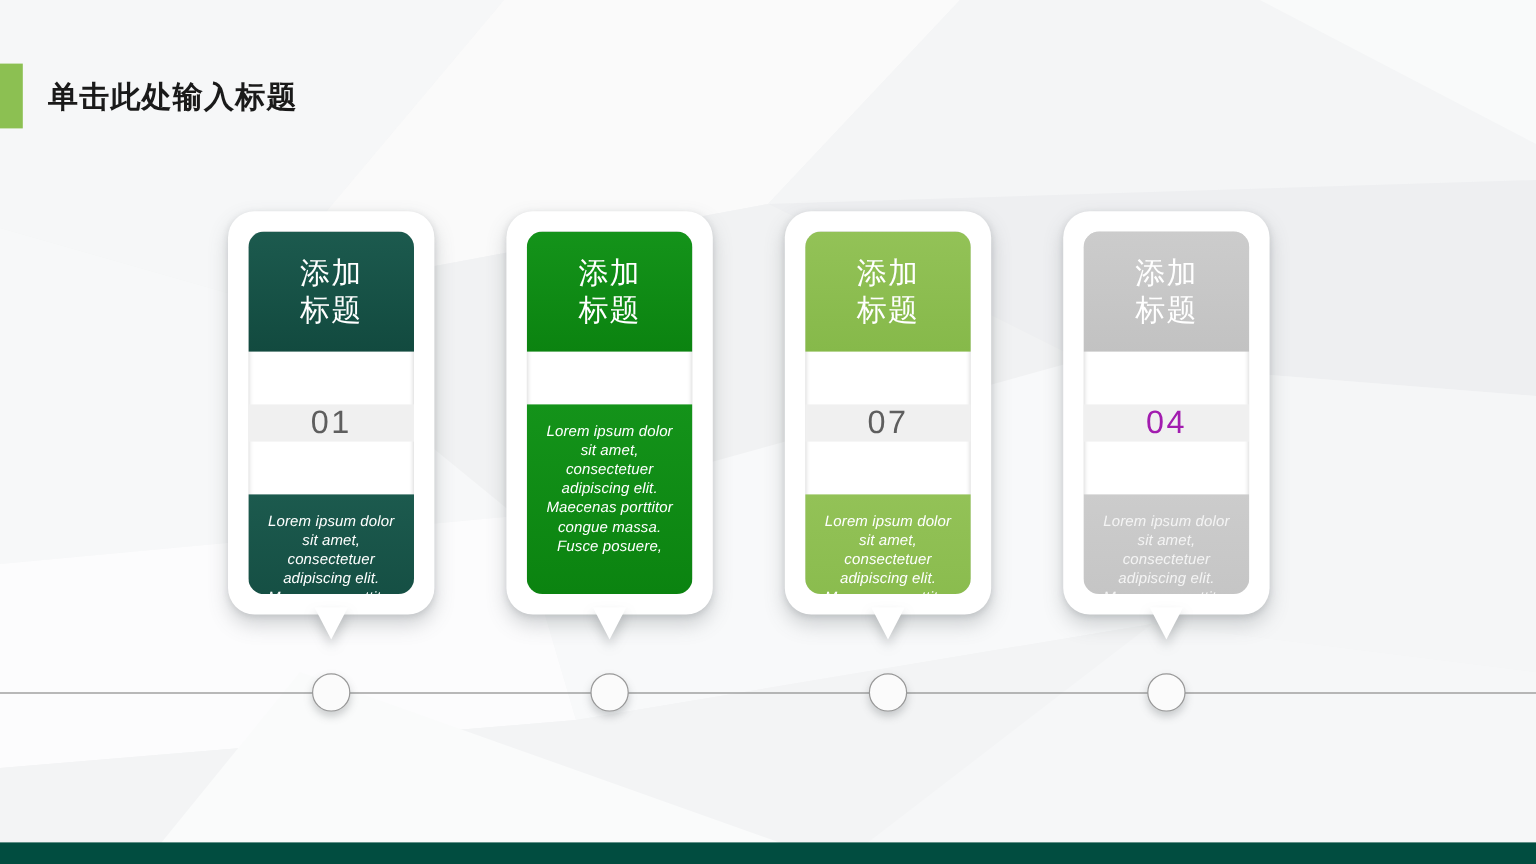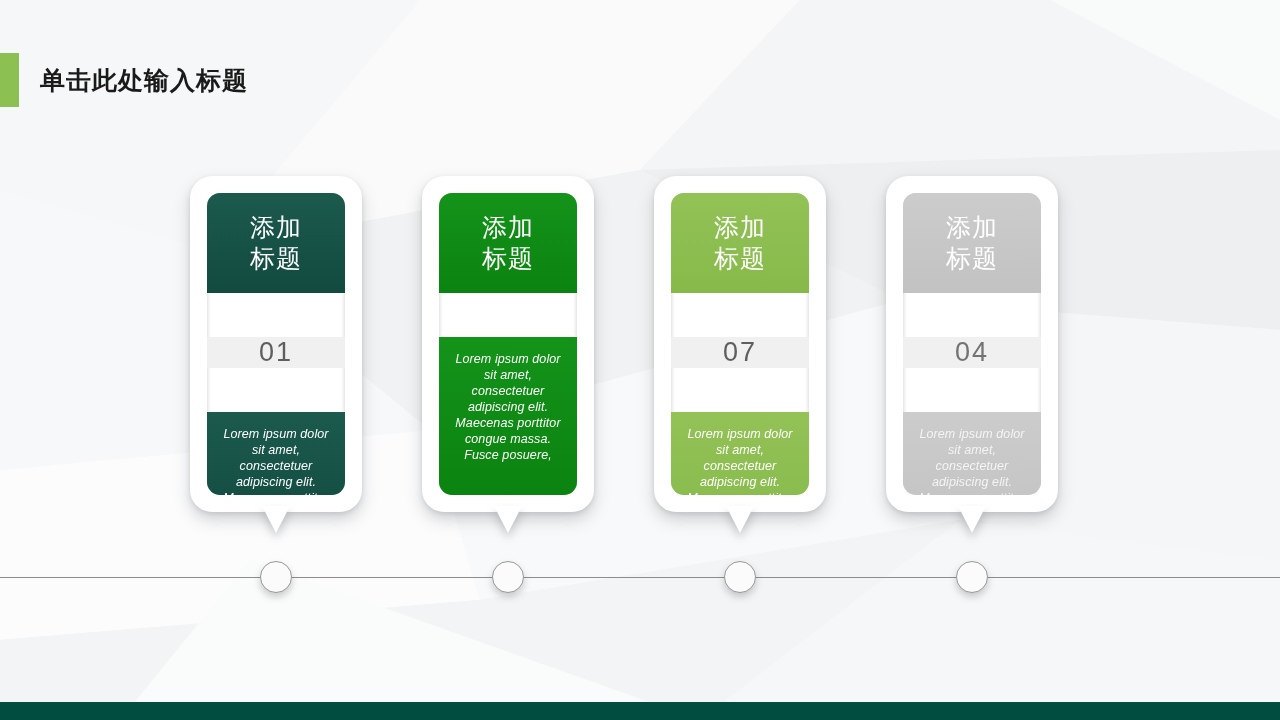--- a/index.html
+++ b/index.html
@@ -164,21 +164,21 @@
     box-shadow: 0 4px 7px rgba(90, 95, 100, 0.30);
   }
 
   
   .theme-0 .card-head, .theme-0 .card-body { background: linear-gradient(180deg, #1c5a4e 0%, #124a3f 100%); }
   .theme-1 .card-head, .theme-1 .card-body { background: linear-gradient(180deg, #14931a 0%, #0b8310 100%); }
   .theme-2 .card-head, .theme-2 .card-body { background: linear-gradient(180deg, #93c257 0%, #86b94a 100%); }
   .theme-3 .card-head, .theme-3 .card-body { background: linear-gradient(180deg, #cccccc 0%, #c2c2c2 100%); }
 
   .theme-3 .card-body { color: #f4f4f4; }
-  .theme-3 .card-num { color: #737373; text-align: center; }
+  .theme-3 .card-num { color: #a21caf; text-align: center; }
 </style>
 </head>
 <body>
 
 <div id="slide">
 
   <svg id="bg-poly" viewBox="0 0 1280 720" preserveAspectRatio="none">
     <rect x="0" y="0" width="1280" height="720" fill="#f2f3f4"></rect>
     <polygon points="0,0 420,0 210,250 0,190" fill="#f6f7f8"></polygon>
     <polygon points="420,0 800,0 640,170 210,250" fill="#fafafa"></polygon>

